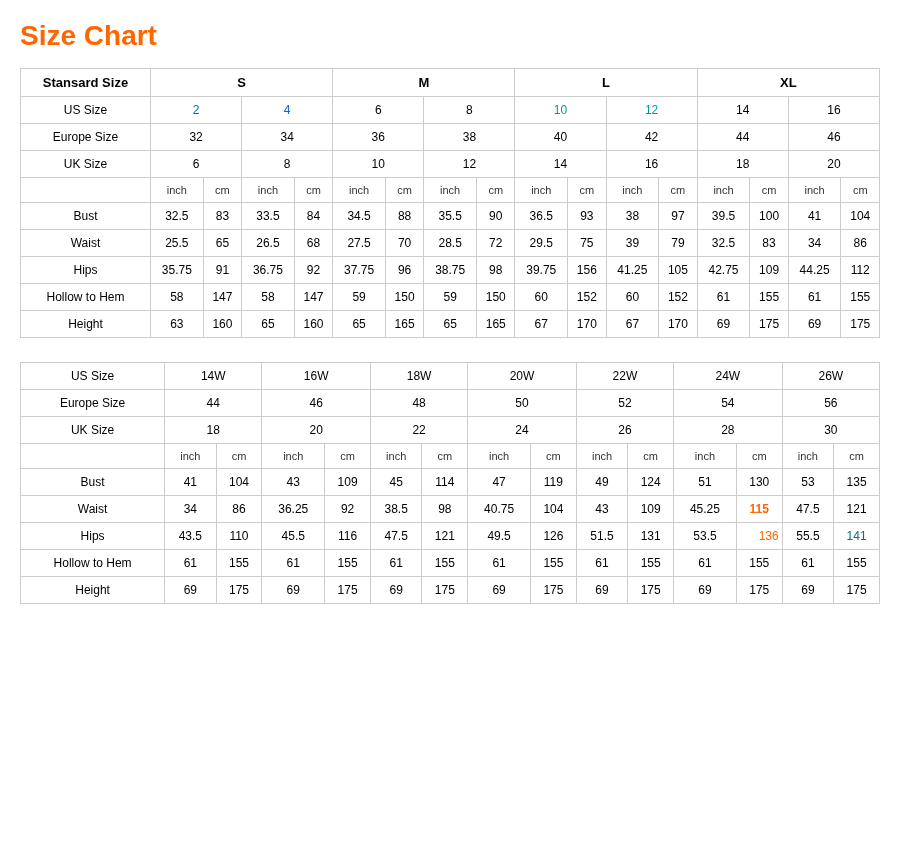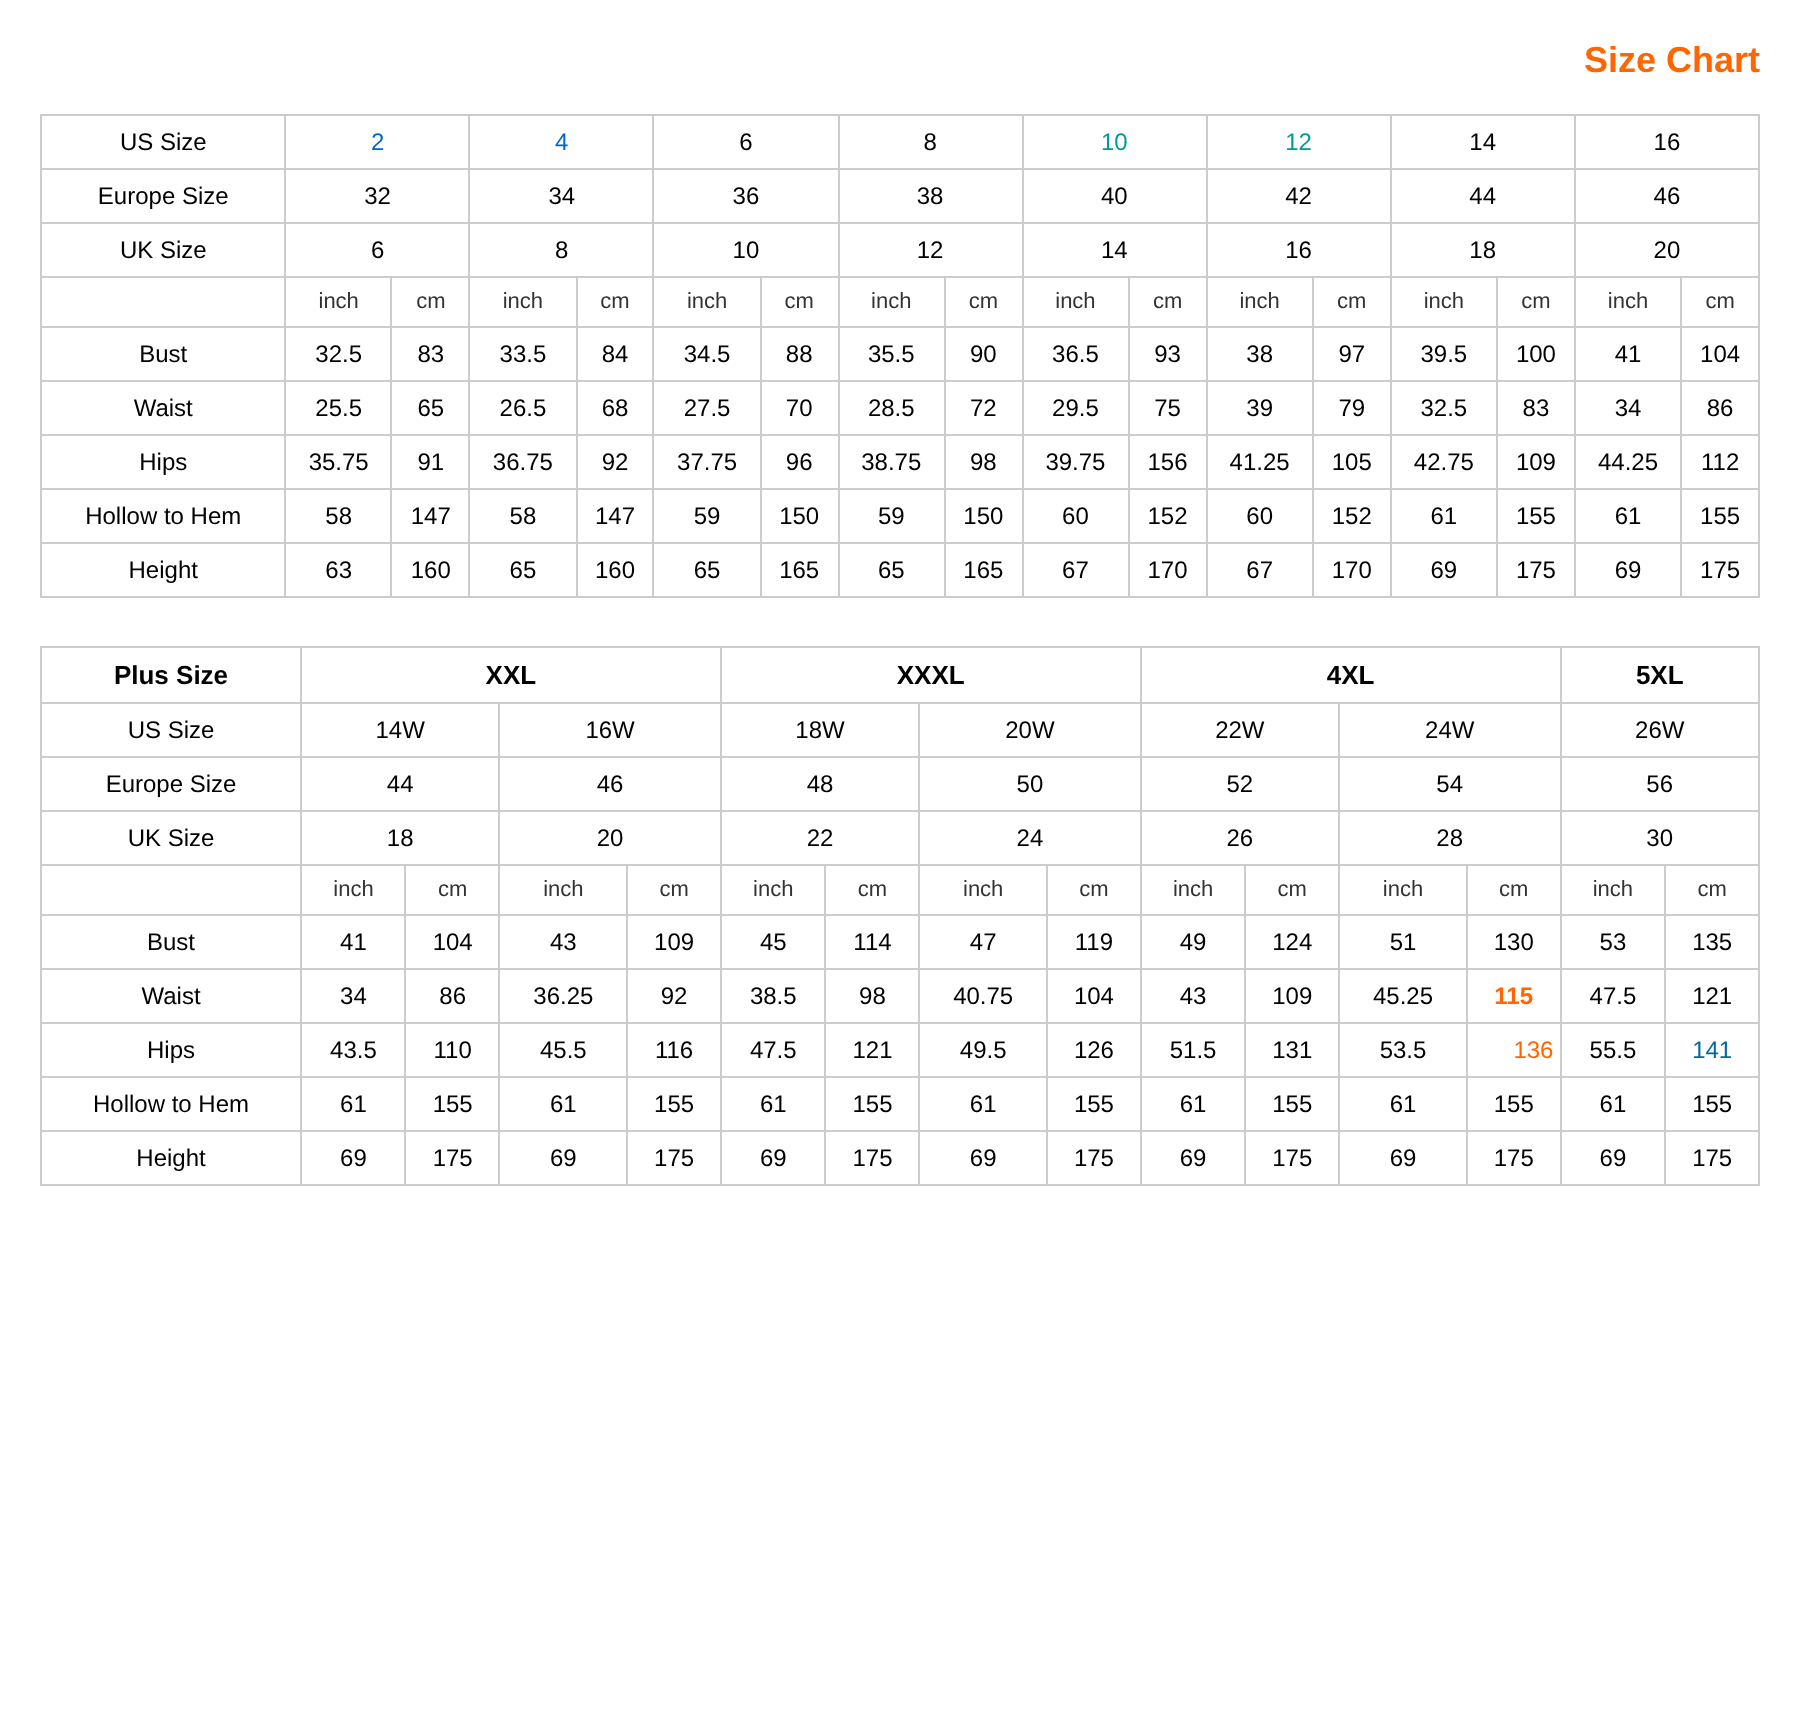--- a/index.html
+++ b/index.html
@@ -3,22 +3,22 @@
   <meta charset="utf-8">
   <style>
     * { box-sizing: border-box; margin: 0; padding: 0; }
     body {
       font-family: Arial, sans-serif;
       background: #fff;
       padding: 20px;
       font-size: 13px;
     }
     .page-title {
-      text-align: right;
-      font-size: 18px;
+      text-align: left;
+      font-size: 28px;
       font-weight: bold;
       color: #ff6600;
       margin-bottom: 16px;
     }
     .chart-section {
       margin-bottom: 24px;
     }
     table {
       width: 100%;
       border-collapse: collapse;
@@ -54,20 +54,27 @@
     }
   </style>
 </head>
 <body>
 
 <div class="page-title">Size Chart</div>
 
 <div class="chart-section">
   <table>
     <thead>
+      <tr>
+        <td class="row-header size-group-header" style="width:130px;">Stansard Size</td>
+        <td class="size-group-header" colspan="4">S</td>
+        <td class="size-group-header" colspan="4">M</td>
+        <td class="size-group-header" colspan="4">L</td>
+        <td class="size-group-header" colspan="4">XL</td>
+      </tr>
       <tr>
         <td class="row-header">US Size</td>
         <td colspan="2" class="highlight-blue">2</td>
         <td colspan="2" class="highlight-blue">4</td>
         <td colspan="2">6</td>
         <td colspan="2">8</td>
         <td colspan="2" class="highlight-teal">10</td>
         <td colspan="2" class="highlight-teal">12</td>
         <td colspan="2">14</td>
         <td colspan="2">16</td>
@@ -211,27 +218,20 @@
           <td>175</td>
         </tr>
       </tbody>
   </table>
 </div>
 
 <div class="chart-section">
   <table>
     <thead>
       <tr>
-        <td class="row-header size-group-header" style="width:130px;">Plus Size</td>
-        <td class="size-group-header" colspan="4">XXL</td>
-        <td class="size-group-header" colspan="4">XXXL</td>
-        <td class="size-group-header" colspan="4">4XL</td>
-        <td class="size-group-header" colspan="2">5XL</td>
-      </tr>
-      <tr>
         <td class="row-header">US Size</td>
         <td colspan="2">14W</td>
         <td colspan="2">16W</td>
         <td colspan="2">18W</td>
         <td colspan="2">20W</td>
         <td colspan="2">22W</td>
         <td colspan="2">24W</td>
         <td colspan="2">26W</td>
       </tr>
       <tr>

